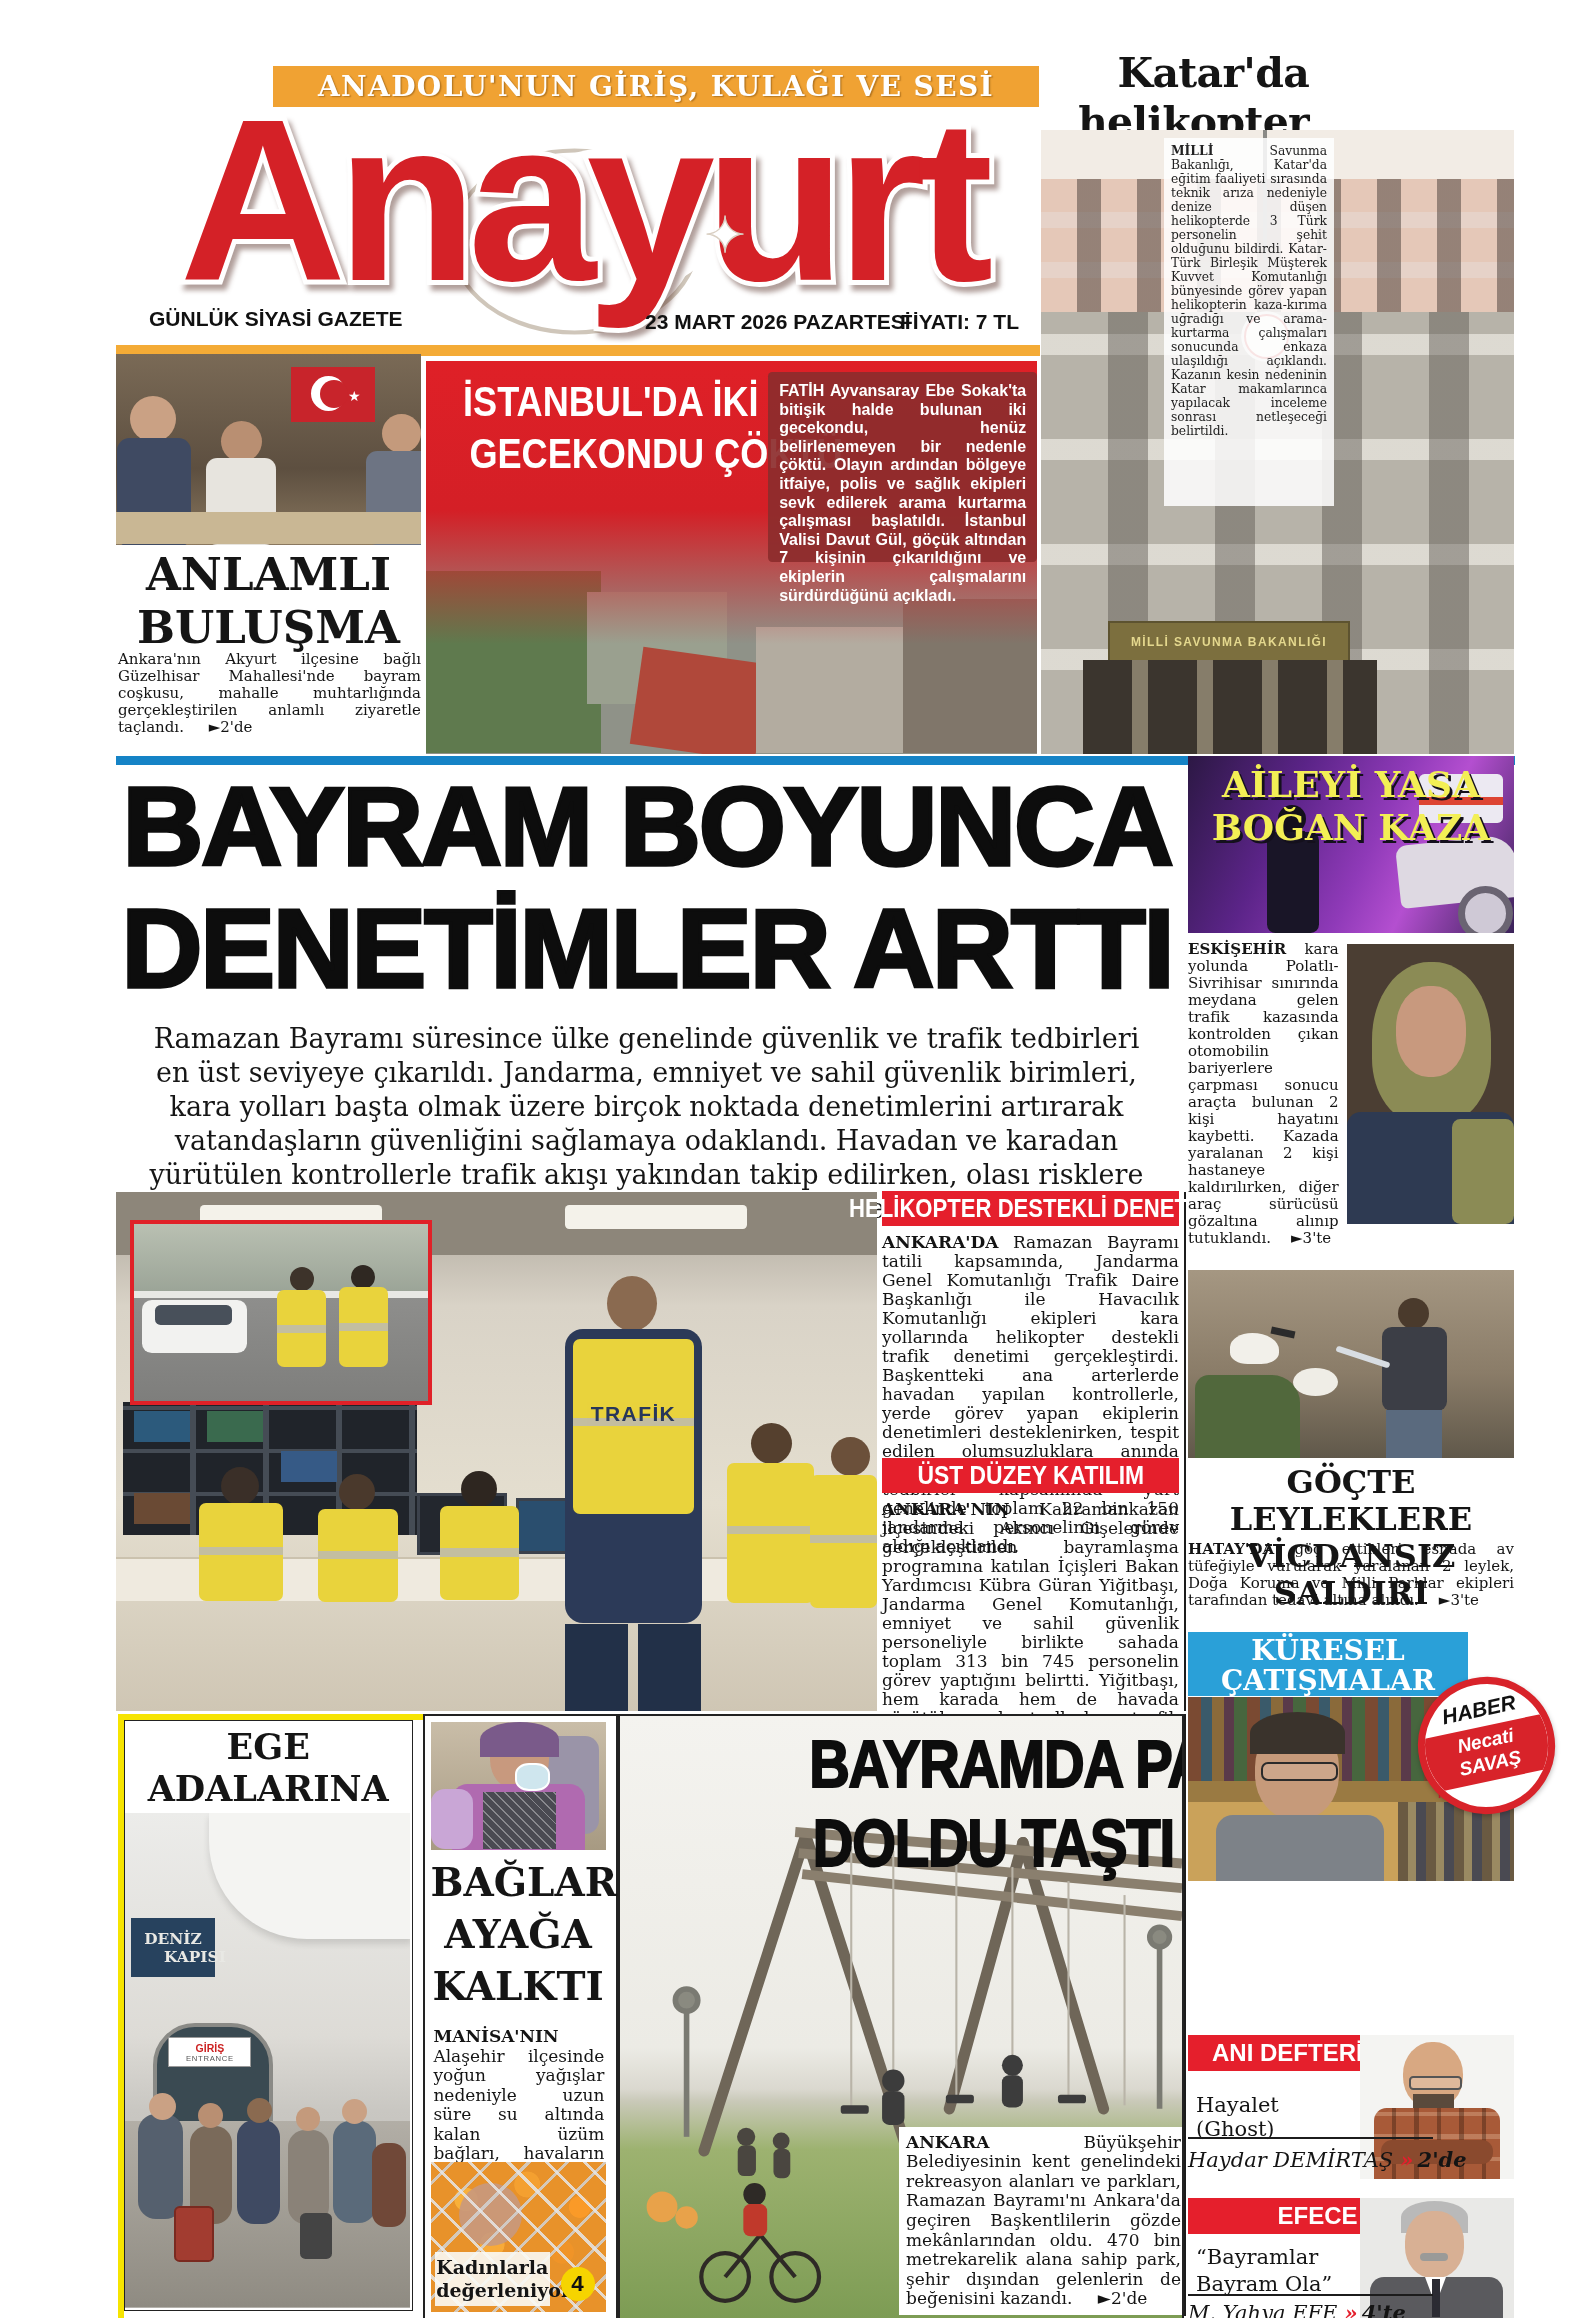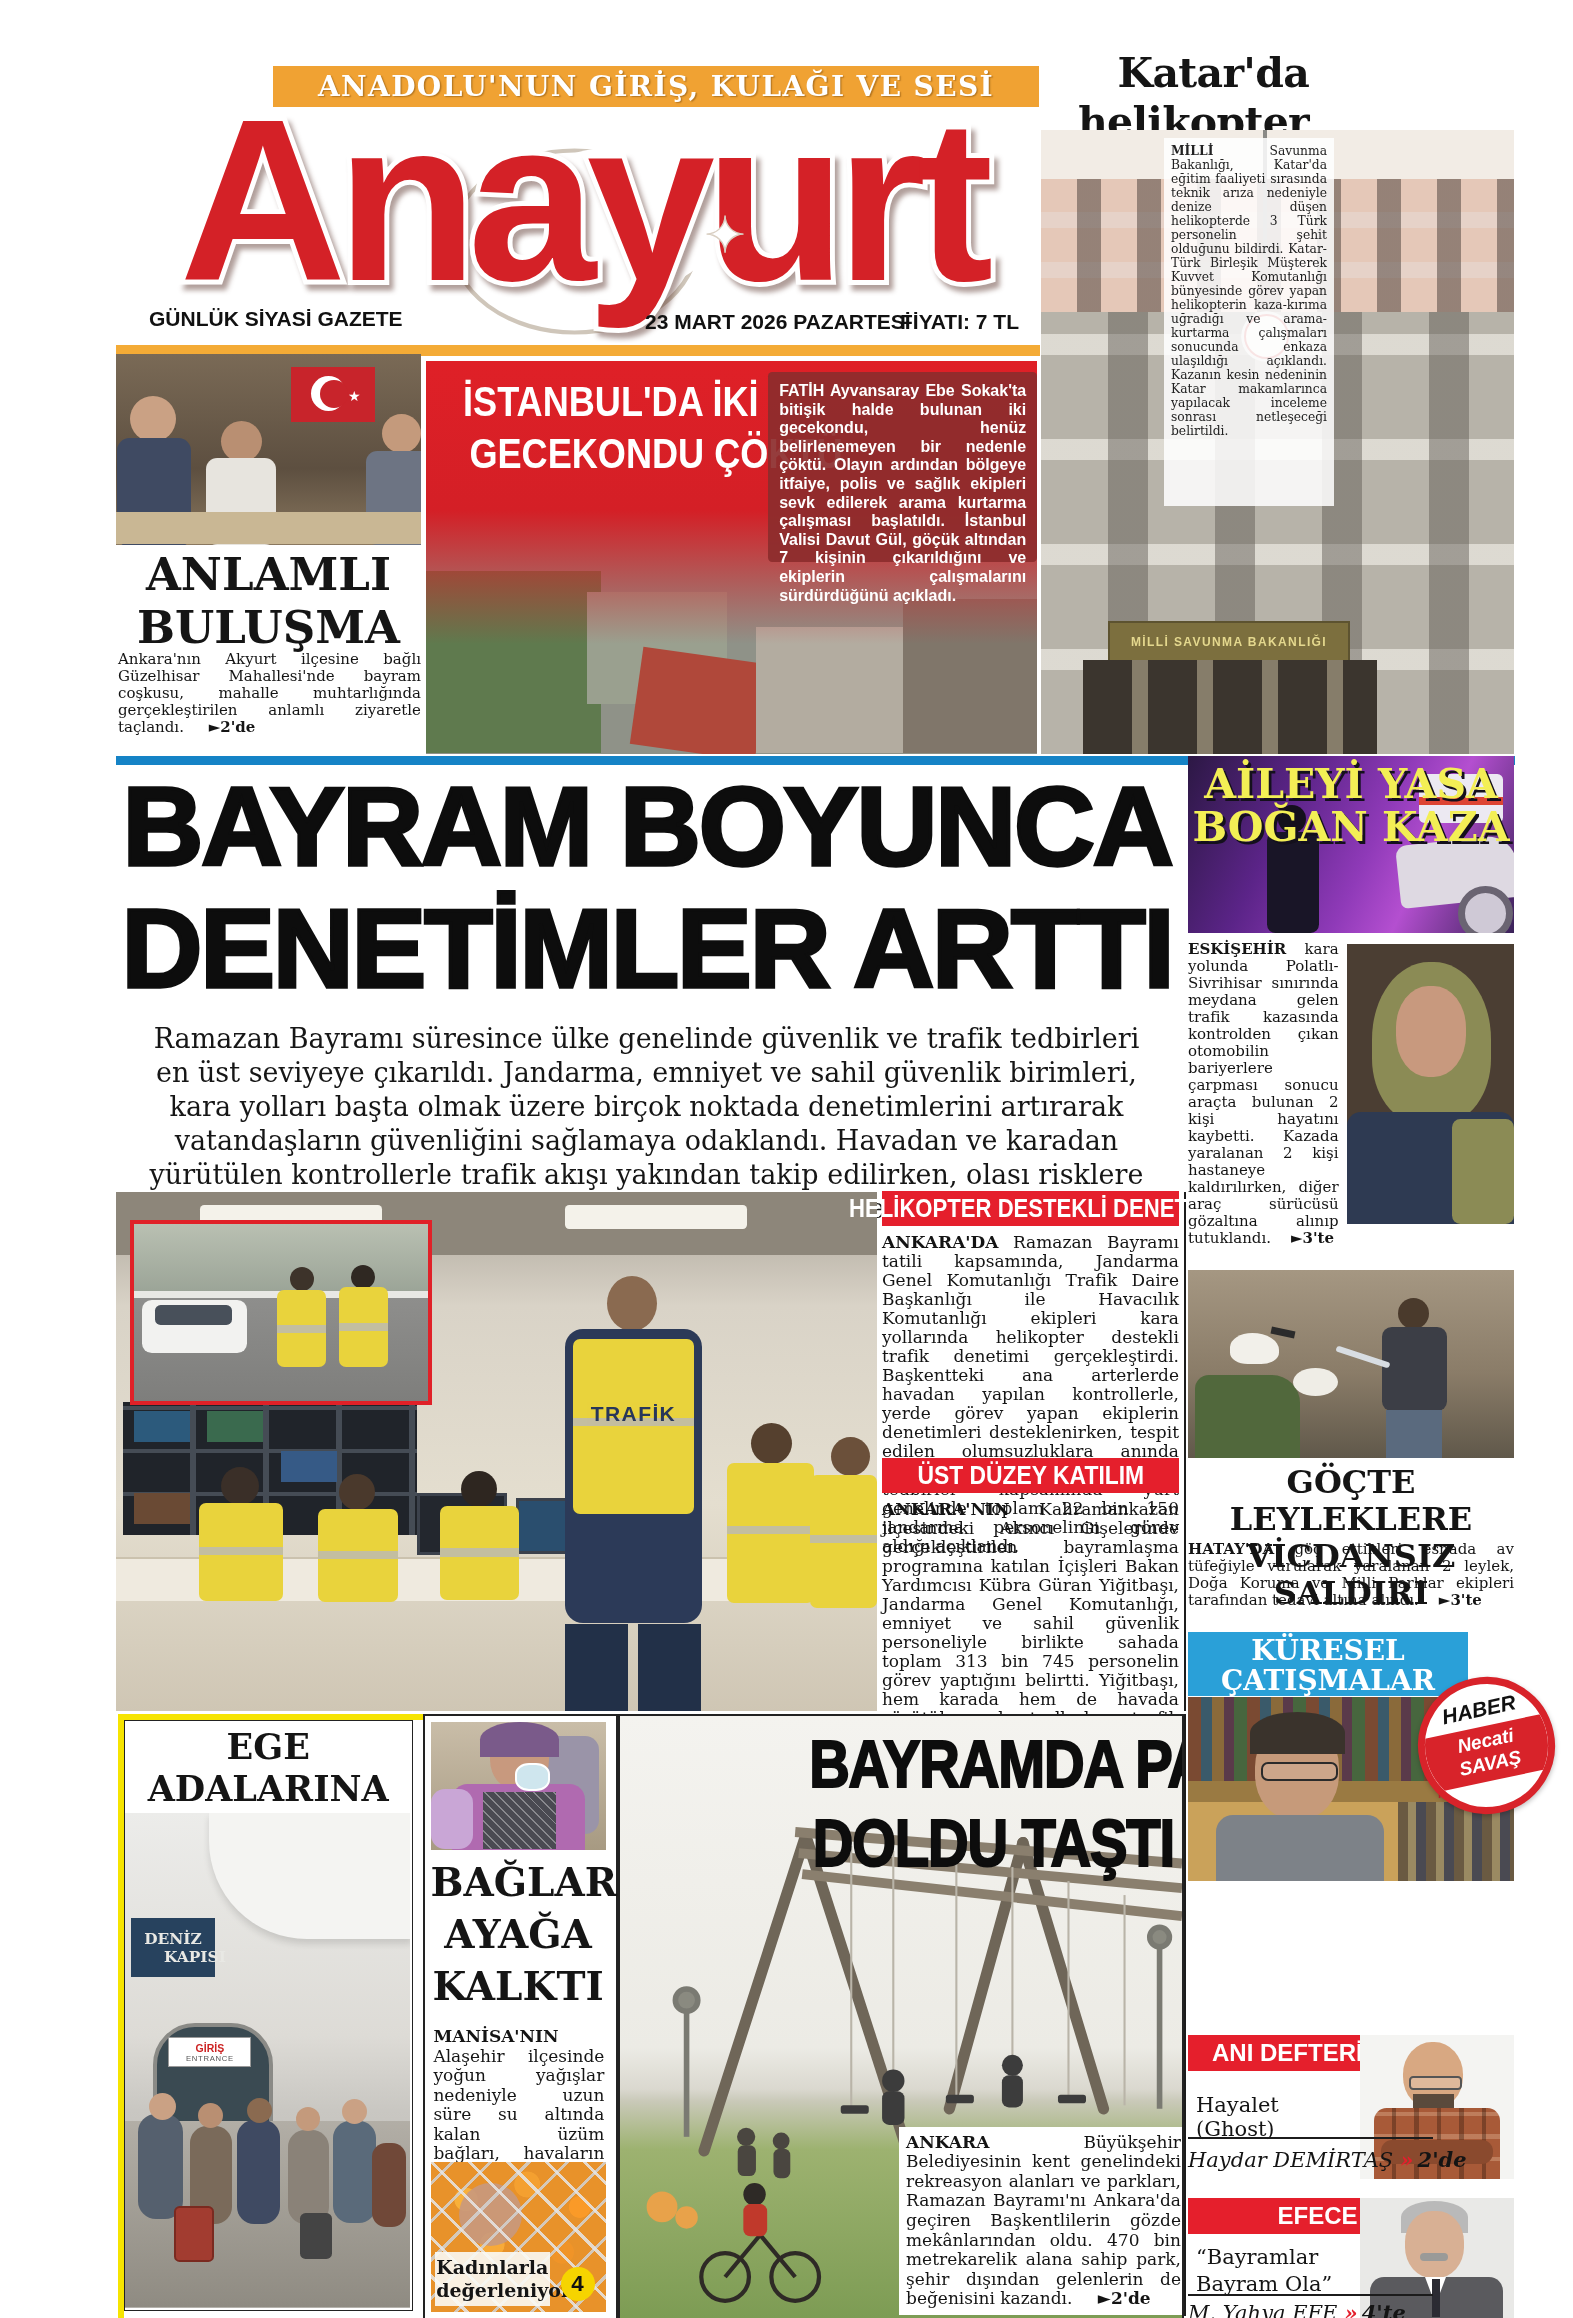--- a/index.html
+++ b/index.html
@@ -4,21 +4,21 @@
 <style>
   html,body{margin:0;padding:0;background:#e9e9e9;}
   #page{position:relative;width:1573px;height:2319px;background:#ffffff;overflow:hidden;
         font-family:"DejaVu Serif",serif;color:#141414;}
   .abs{position:absolute;}
   .sans{font-family:"Liberation Sans",sans-serif;}
   .serif{font-family:"DejaVu Serif",serif;}
   .b{font-weight:bold;}
   .just{text-align:justify;}
   .sqz{display:inline-block;white-space:nowrap;transform-origin:center;}
-  .more{font-weight:bold;white-space:nowrap;padding-left:20px;}
+  .more{font-weight:normal;white-space:nowrap;padding-left:20px;}
   .lw{font-weight:bold;}
   
   #tagbar{left:273px;top:66px;width:766px;height:41px;background:#f0a233;display:flex;align-items:center;justify-content:center;}
   #tagbar span{color:#fff;font-weight:bold;font-size:28px;letter-spacing:1.4px;text-shadow:1.4px 1.4px 1.4px rgba(90,50,0,.4);}
   #orangerule{left:116px;top:345px;width:924px;height:11.2px;background:#f4ab36;}
   .mhinfo{font-weight:bold;font-size:21px;color:#111;}
   
   .banner-red{background:#e51f2c;color:#fff;font-family:"Liberation Sans",sans-serif;font-weight:bold;
               display:flex;align-items:center;justify-content:center;}
   .banner-blue{background:#2aa0d8;color:#fff;text-align:center;font-weight:bold;}
@@ -207,21 +207,21 @@
     <br><b class="more">► Haberi 3. sayfada</b>
   </div>
 
   <div class="abs photo" style="left:1188px;top:756px;width:326px;height:177px;background:linear-gradient(115deg,#2c1844 0%,#5b2488 30%,#8f3ab8 55%,#b44fd0 70%,#3a2258 100%);">
     <div class="abs" style="left:231px;top:18px;width:84px;height:49px;background:#ece9f2;border-radius:5.6px;"></div>
     <div class="abs" style="left:231px;top:41px;width:84px;height:8.4px;background:#d43;"></div>
     <div class="abs" style="left:210px;top:84px;width:119px;height:63px;background:#ded9e2;border-radius:11.2px 28px 7px 7px;transform:rotate(-6deg);"></div>
     <div class="abs" style="left:270px;top:130px;width:41px;height:41px;border-radius:50%;background:#cfc9d6;border:7px solid #6a6472;"></div>
     <div class="abs" style="left:90px;top:49px;width:28px;height:28px;border-radius:50%;background:#14101c;"></div>
     <div class="abs" style="left:79px;top:76px;width:52px;height:101px;border-radius:8.4px;background:#191527;"></div>
-    <div class="abs slab" style="left:0;top:7px;width:326px;text-align:center;font-size:41px;line-height:43px;color:#f3ef55;text-shadow:2.8px 2.8px 0 #14101c;">
+    <div class="abs slab" style="left:0;top:7px;width:326px;text-align:center;font-size:36px;line-height:43px;color:#f3ef55;text-shadow:2.8px 2.8px 0 #14101c;">
       <span>AİLEYİ YASA</span><br>
       <span>BOĞAN KAZA</span>
     </div>
   </div>
   <div class="abs just" style="left:1188px;top:941px;width:326px;font-size:15px;line-height:17px;">
     <span class="photo" style="float:right;width:167px;height:280px;margin:2.8px 0 5.6px 8.4px;position:relative;display:block;background:#4b3e33;">
       <span class="abs" style="left:25px;top:18px;width:119px;height:161px;background:#8b8b55;border-radius:48% 48% 40% 40%;"></span>
       <span class="abs" style="left:49px;top:42px;width:70px;height:91px;background:#c8997e;border-radius:46%;"></span>
       <span class="abs" style="left:0px;top:168px;width:167px;height:112px;background:#2e3a52;border-radius:14px 14px 0 0;"></span>
       <span class="abs" style="left:105px;top:175px;width:62px;height:105px;background:#8b8b55;border-radius:8.4px;"></span>

